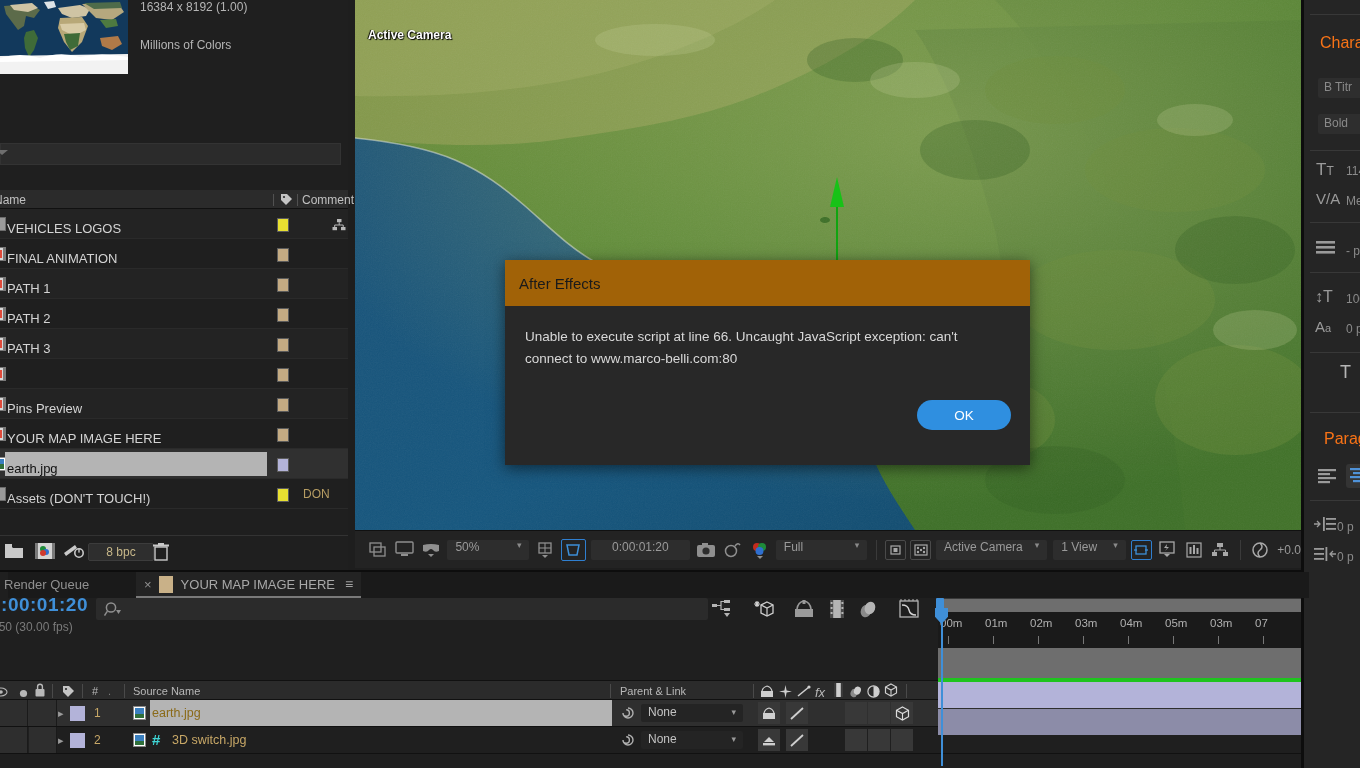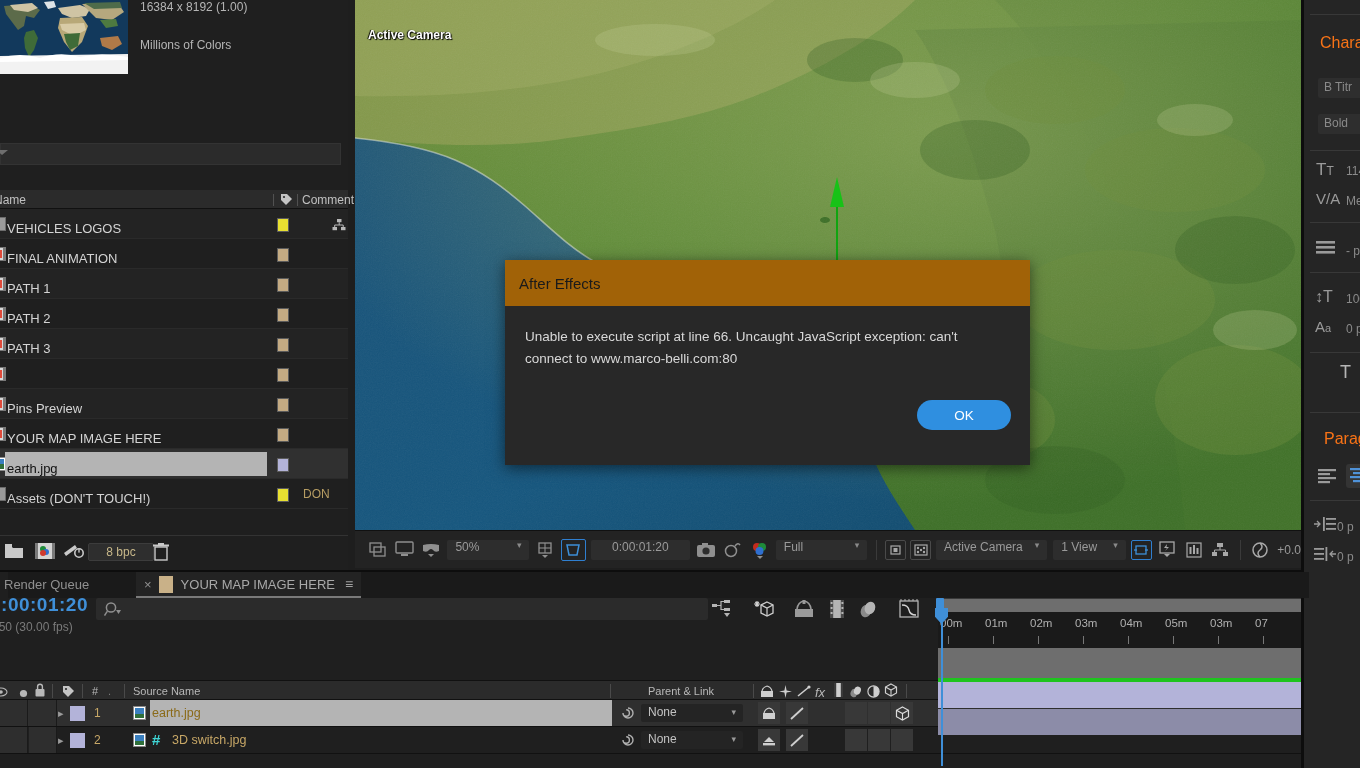--- a/index.html
+++ b/index.html
@@ -924,21 +924,21 @@
             <path d="M1 1 L7 1 L12 6 L6 12 L1 7 Z" fill="#c4c4c4"></path>
             <circle cx="4" cy="4" r="1.1" fill="#2b2b2b"></circle>
           </svg>
       </span>
       <span class="ch-sep" style="left:82px"></span>
       <span class="ch-text" style="left:92px">#</span>
       <span class="ch-text" style="left:108px; color:#7a7a7a">.</span>
       <span class="ch-sep" style="left:124px"></span>
       <span class="ch-text" style="left:133px">Source Name</span>
       <span class="ch-sep" style="left:610px"></span>
-      <span class="ch-text" style="left:648px">Parent &amp; Link</span>
+      <span class="ch-text" style="left:620px">Parent &amp; Link</span>
       <span class="ch-sep" style="left:753px"></span>
 
       <span style="position:absolute;left:760px;top:3px">
         <svg width="14" height="13" viewBox="0 0 14 13">
             <rect x="1" y="6" width="12" height="6" fill="#cfcfcf"></rect>
             <path d="M7 1 Q3 2 2 6 M7 1 Q11 2 12 6" stroke="#cfcfcf" stroke-width="1.2" fill="none"></path>
           </svg>
       </span>
       <span style="position:absolute;left:779px;top:3px">
         <svg width="13" height="13" viewBox="0 0 13 13">

